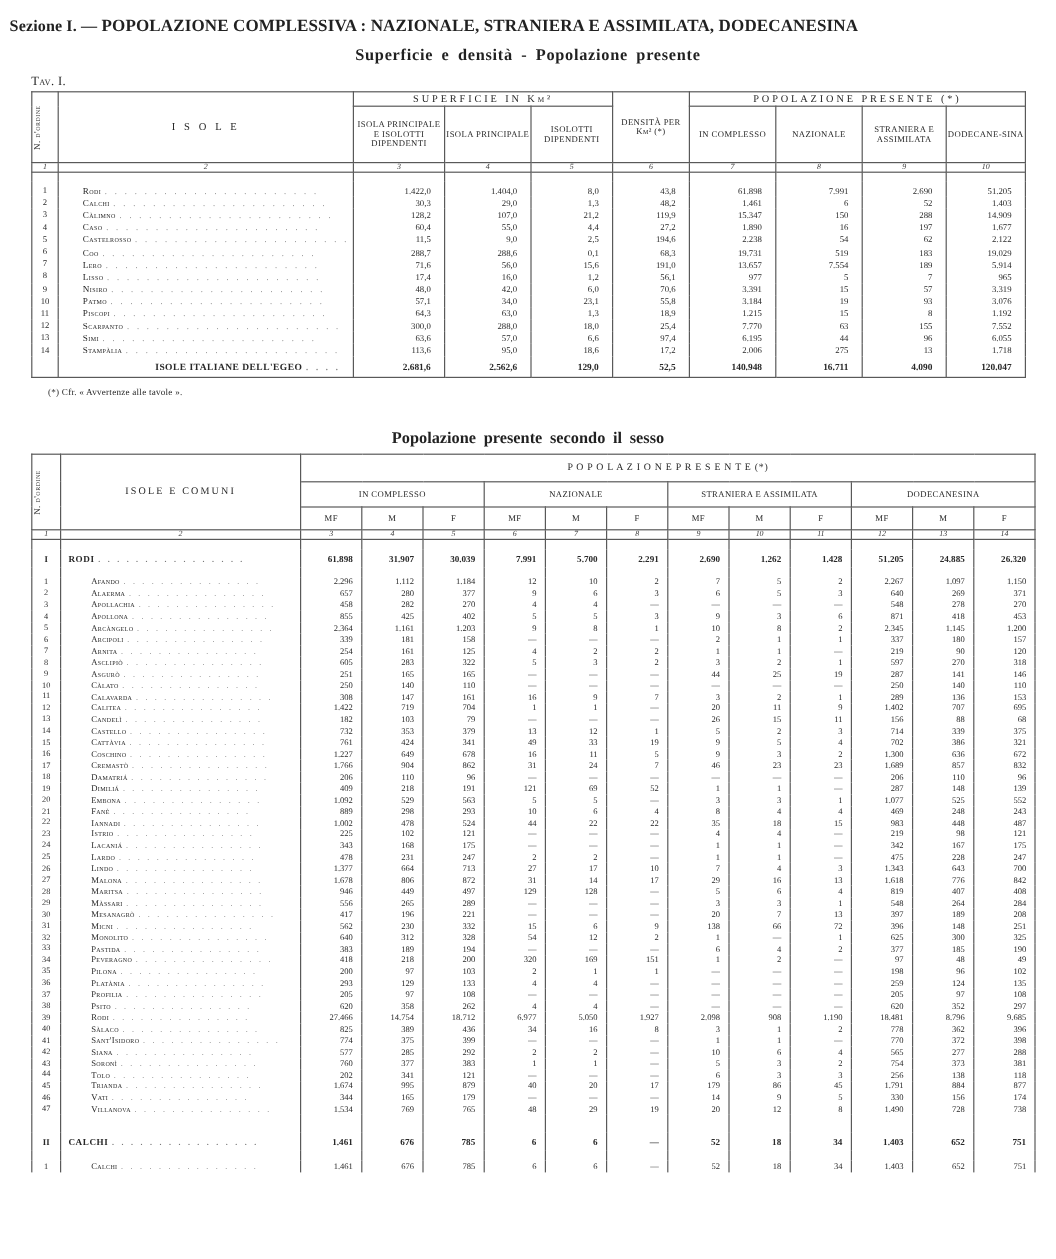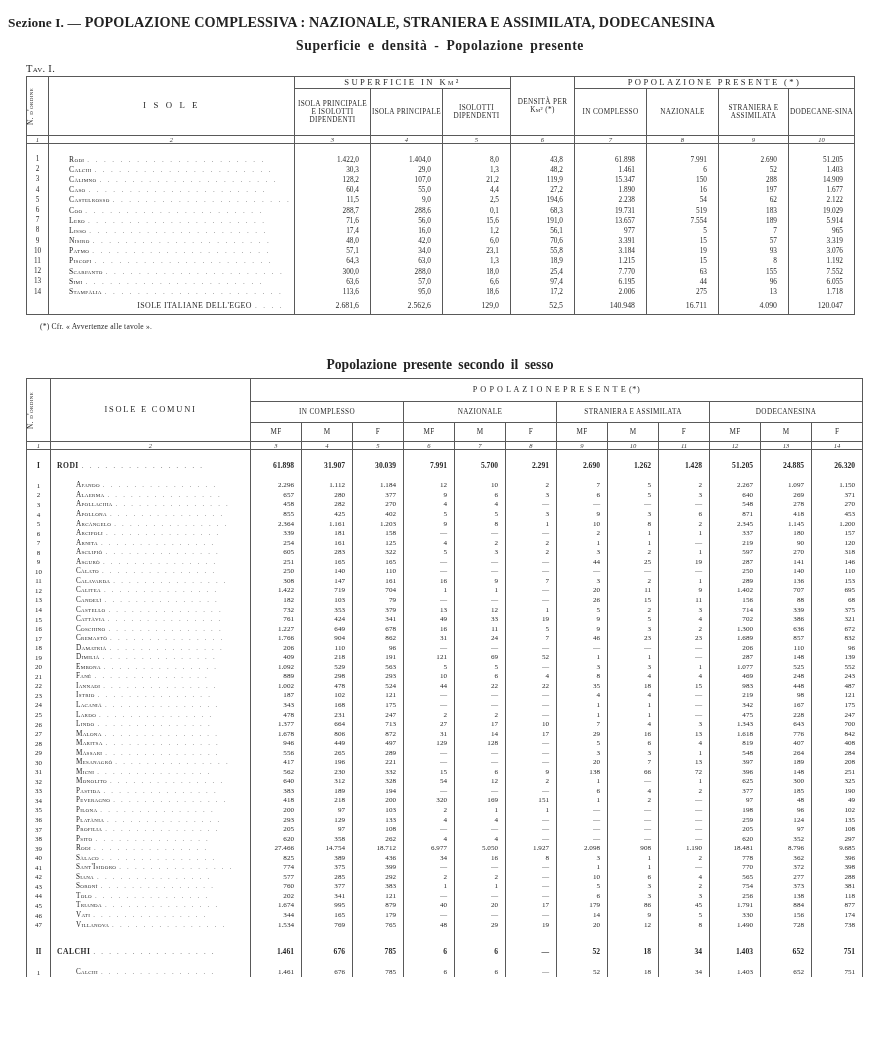--- a/index.html
+++ b/index.html
@@ -134,21 +134,21 @@
     padding-right: 11px;
     font-size: 7.3px;
     white-space: nowrap;
   }
   table.t1 tr.datarow td { border-left: 0.6px solid #555; border-right: 0.6px solid #555;
                            border-top: none; border-bottom: none; height: 10.2px; }
   table.t1 tr.firstdata td { padding-top: 3px; }
   table.t1 tr.totrow td {
     border-top: none;
     border-bottom: 0.6px solid #555;
-    font-weight: normal;
+    font-weight: bold;
     height: 17px;
     font-size: 7.8px;
     margin-top: 17px;
   }
   table.t1 tr.totrow td.isle {
     text-align: right;
     padding-right: 10px;
     letter-spacing: 0.4px;
     font-size: 7.9px;
   }
@@ -924,21 +924,21 @@
             <td class="num">35</td>
             <td class="num">18</td>
             <td class="num">15</td>
             <td class="num">983</td>
             <td class="num">448</td>
             <td class="num">487</td>
           </tr>
           <tr class="r">
             <td class="ord">23</td>
             <td class="name indent">Istrio<span class="leader">. . . . . . . . . . . . . . .</span></td>
-            <td class="num">187</td>
+            <td class="num">225</td>
             <td class="num">102</td>
             <td class="num">121</td>
             <td class="num">—</td>
             <td class="num">—</td>
             <td class="num">—</td>
             <td class="num">4</td>
             <td class="num">4</td>
             <td class="num">—</td>
             <td class="num">219</td>
             <td class="num">98</td>

